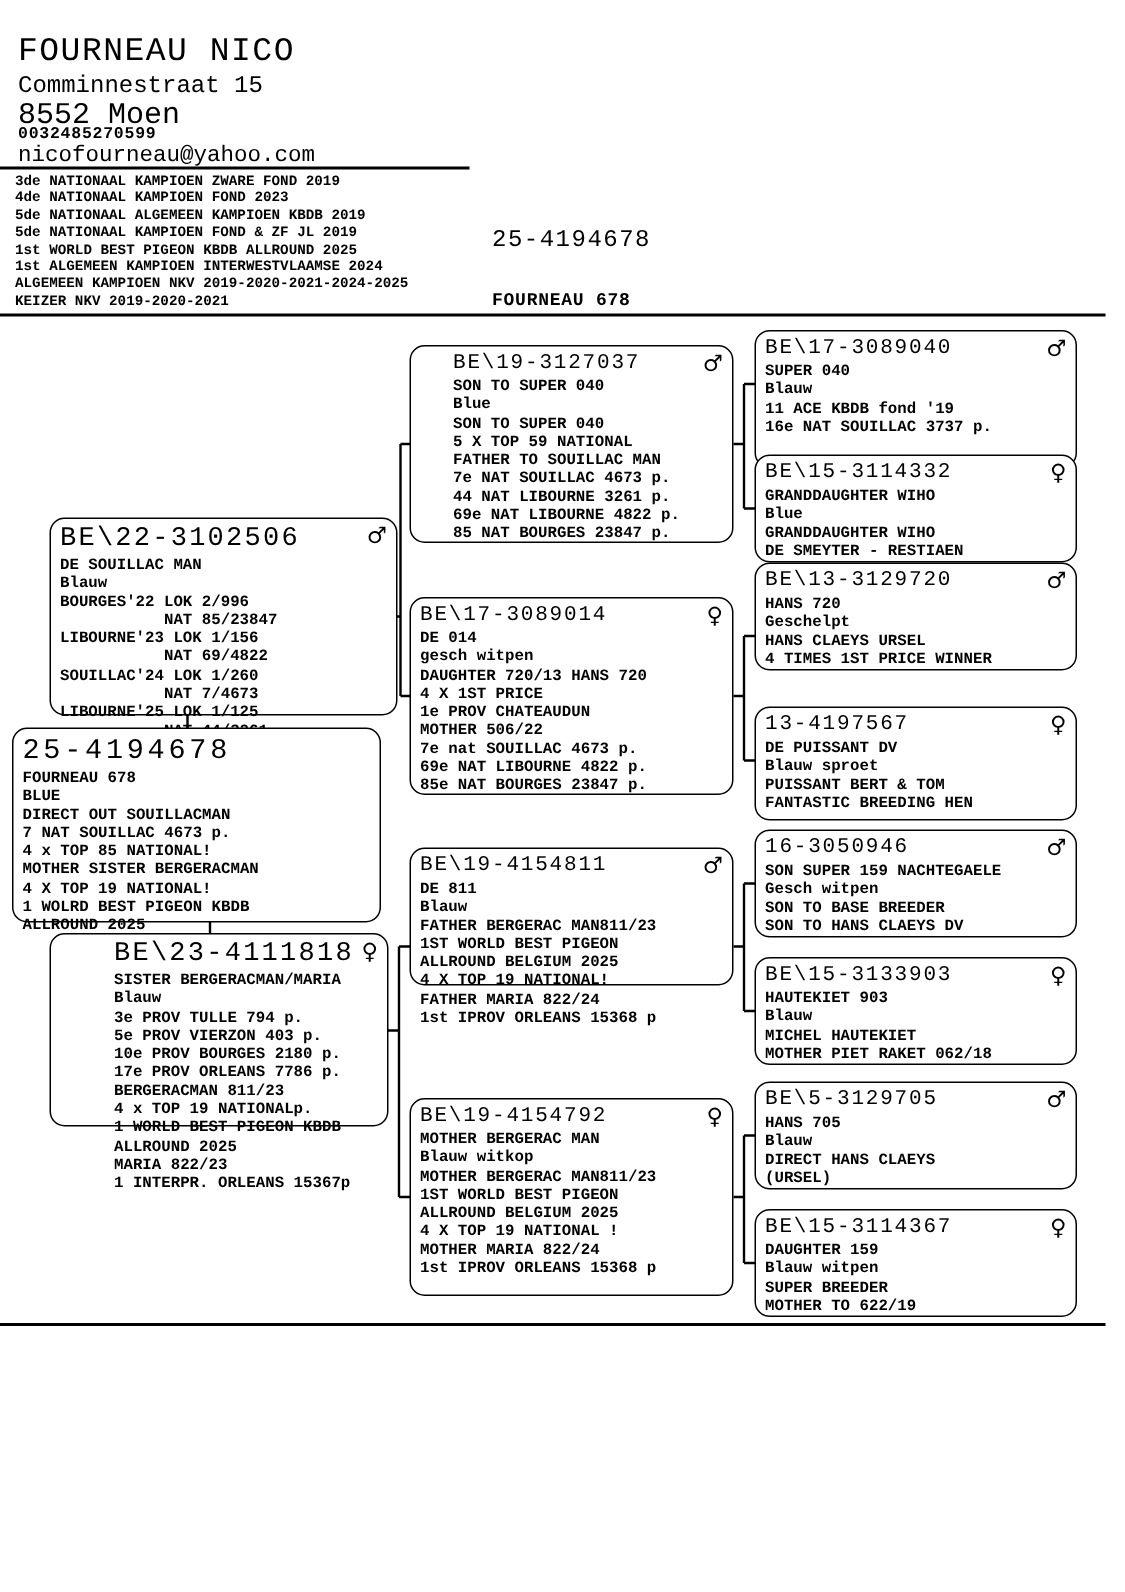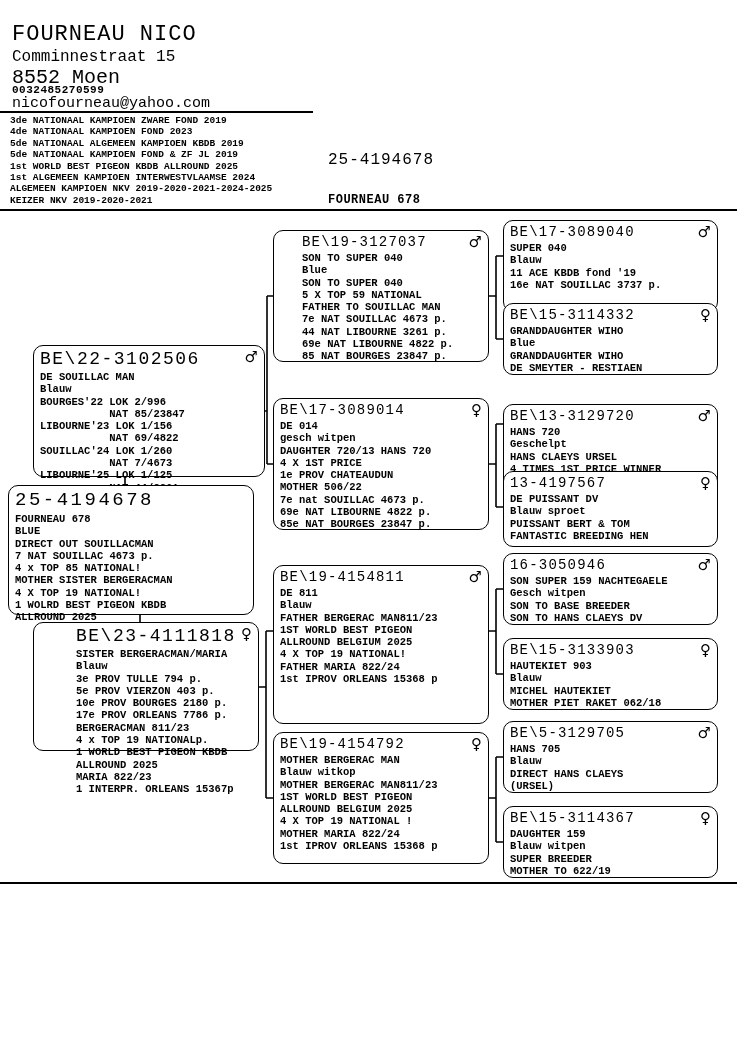--- a/index.html
+++ b/index.html
@@ -37,25 +37,25 @@
   .t-xl .bring{font-size:19px;letter-spacing:2.5px;}
   .bsex{font-family:"DejaVu Sans",sans-serif;font-size:15px;line-height:15px;margin-top:1px;}
   .blines{margin-top:2px;}
   .bline{font-size:10.5px;font-weight:bold;line-height:12.3px;white-space:pre;}
   
   #b-father {left:33px; top:345px;width:232px;height:132px;}
   #b-subject{left:8px;  top:485px;width:246px;height:130px;}
   #b-mother {left:33px; top:622px;width:226px;height:129px;padding-left:42px;}
   #b-ff {left:273px;top:230px;width:216px;height:132px;padding-left:28px;}
   #b-fm {left:273px;top:398px;width:216px;height:132px;}
-  #b-mf {left:273px;top:565px;width:216px;height:159px;}
+  #b-mf {left:273px;top:565px;width:216px;height:92px;}
   #b-mm {left:273px;top:732px;width:216px;height:132px;}
   #b-fff{left:503px;top:220px;width:215px;height:92px;}
   #b-ffm{left:503px;top:303px;width:215px;height:72px;}
-  #b-fmf{left:503px;top:404px;width:215px;height:88px;}
+  #b-fmf{left:503px;top:375px;width:215px;height:72px;}
   #b-fmm{left:503px;top:471px;width:215px;height:76px;}
   #b-mff{left:503px;top:553px;width:215px;height:72px;}
   #b-mfm{left:503px;top:638px;width:215px;height:72px;}
   #b-mmf{left:503px;top:721px;width:215px;height:72px;}
   #b-mmm{left:503px;top:806px;width:215px;height:72px;}
 </style>
 </head>
 <body>
 
 <div id="page">

